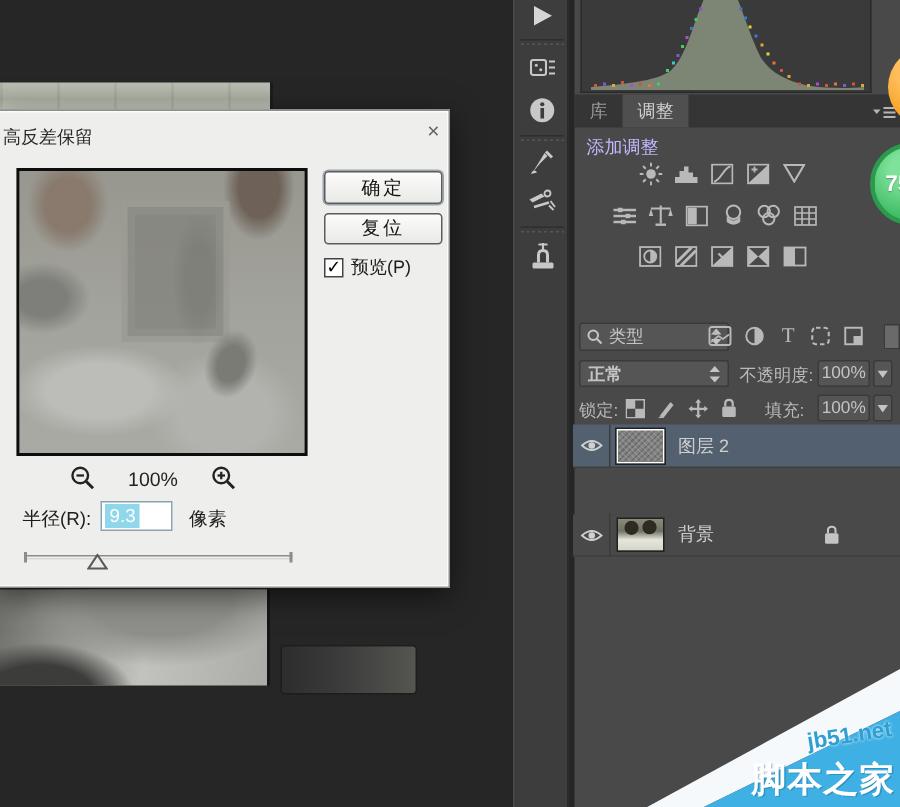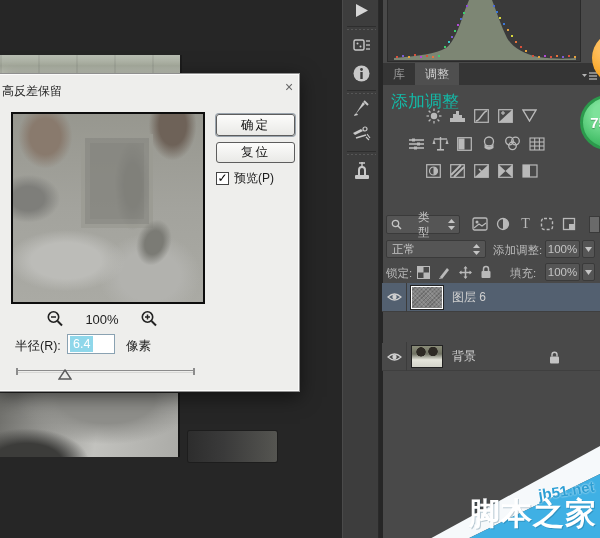--- a/index.html
+++ b/index.html
@@ -92,21 +92,21 @@
   #right-panel { left:382px; top:0; width:218px; height:538px; background:#494949;
     border-left:1px solid #262626; }
   #histogram-box { left:4px; top:0; width:194px; height:62px; background:#3a3a3a;
     border:1px solid #2b2b2b; border-top:none; }
   .tabbar { position:absolute; left:0; width:218px; height:22px; background:#353535;
     display:flex; align-items:stretch; }
   #libs-tabbar { top:63px; } #layers-tabbar { top:190px; height:21px; }
   .tab { padding:0 10px; display:flex; align-items:center; font-size:12px; color:#9a9a9a; }
   .tab.selected { background:#4f4f4f; color:#cfcfcf; }
   .panel-menu { position:absolute; right:3px; top:5px; width:16px; height:11px; }
-  #add-adjust-label { left:8px; top:90px; font-size:17px; color:#14b8a6; }
+  #add-adjust-label { left:8px; top:90px; font-size:12px; color:#c4b5fd; }
   .adj-row { position:absolute; left:402px; display:flex; gap:7px; }
   .adj-icon { width:17px; height:15px; display:flex; align-items:center; justify-content:center; }
 
   .lrow { position:absolute; left:0; width:218px; font-size:11.5px; color:#b9b9b9; }
   .box { background:#555; border:1px solid #3a3a3a; border-radius:2px;
     display:flex; align-items:center; color:#c4c4c4; }
   .val-box { justify-content:center; font-size:11.5px; }
   .dd-btn { background:#555; border:1px solid #3a3a3a; border-radius:2px;
     display:flex; align-items:center; justify-content:center; }
 
@@ -145,21 +145,21 @@
   #wm-white { position:absolute; inset:0;
     clip-path:polygon(2% 100%, 100% 8%, 100% 36%, 24% 100%);
     background:#f6f9fb; }
   #wm-blue { position:absolute; inset:0;
     clip-path:polygon(24% 100%, 100% 36%, 100% 100%);
     background:#3fb0e4; }
   #wm-domain { position:absolute; right:5px; top:44px; color:#2d9fd4;
     font-size:15px; font-weight:bold; transform:rotate(-9deg);
     text-shadow:0 0 2px #fff; }
   #wm-name { position:absolute; right:3px; bottom:3px; color:#fff;
-    font-size:31px; font-weight:bold; letter-spacing:1px;
+    font-size:23px; font-weight:bold; letter-spacing:1px;
     text-shadow:1px 1px 0 rgba(0,60,90,.25); }
 </style>
 </head>
 <body>
 
 <div id="screen">
 
   <div class="abs" id="photo-strip-top"></div>
   <div class="abs" id="photo-bottom"></div>
   <div class="abs" id="gradient-swatch"></div>
@@ -197,21 +197,21 @@
             <line x1="5" y1="7" x2="10" y2="7" stroke="#222" stroke-width="1.5"></line>
             <line x1="7.5" y1="4.5" x2="7.5" y2="9.5" stroke="#222" stroke-width="1.5"></line>
             <line x1="11.5" y1="11" x2="16" y2="15.5" stroke="#222" stroke-width="2"></line>
           </svg>
       </span>
     </div>
 
     <div class="abs" id="radius-row">
       <span id="radius-label">半径(R):</span>
       <div id="radius-input">
-        <span id="radius-value">6.4</span>
+        <span id="radius-value">9.3</span>
       </div>
       <span id="radius-unit">像素</span>
     </div>
 
     <div class="abs" id="slider">
       <div id="slider-track"></div>
       <div id="slider-thumb">
         <svg width="14" height="11" viewBox="0 0 14 11">
             <polygon points="7,1 13,10 1,10" fill="#ecece9" stroke="#5a5a5a" stroke-width="1.4"></polygon>
           </svg>
@@ -457,21 +457,21 @@
     <span class="adj-icon">
         <svg width="16" height="14" viewBox="0 0 16 14">
           <rect x="1" y="1" width="14" height="12" fill="none" stroke="#b9b9b9" stroke-width="1.2"></rect>
           <rect x="1" y="1" width="7" height="12" fill="#b9b9b9"></rect>
         </svg>
       </span>
   </div>
 
 
   <div class="abs lrow" style="left:382px; top:212px; height:26px;">
-    <div class="box" style="position:absolute; left:4px; top:3px; width:74px; height:19px; padding:0 4px; gap:16px;">
+    <div class="box" style="position:absolute; left:4px; top:3px; width:100px; height:19px; padding:0 4px; gap:4px;">
       <svg width="11" height="11" viewBox="0 0 11 11">
           <circle cx="4.5" cy="4.5" r="3.2" fill="none" stroke="#c4c4c4" stroke-width="1.3"></circle>
           <line x1="7" y1="7" x2="10" y2="10" stroke="#c4c4c4" stroke-width="1.4"></line>
         </svg>
       <span style="flex:1;">类型</span>
       <svg width="7" height="11" viewBox="0 0 7 11">
           <polygon points="3.5,0 7,4 0,4" fill="#c4c4c4"></polygon>
           <polygon points="3.5,11 7,7 0,7" fill="#c4c4c4"></polygon>
         </svg>
     </div>
@@ -491,28 +491,28 @@
           <rect x="1.5" y="1.5" width="11" height="11" rx="2.5" fill="none" stroke="#b9b9b9" stroke-width="1.4" stroke-dasharray="3 2"></rect>
         </svg></span>
     <span class="abs" style="left:180px; top:5px;"><svg width="14" height="14" viewBox="0 0 14 14">
           <rect x="1.5" y="1.5" width="11" height="11" fill="none" stroke="#b9b9b9" stroke-width="1.3"></rect>
           <rect x="7" y="7" width="5.5" height="5.5" fill="#b9b9b9"></rect>
         </svg></span>
     <span class="abs" style="left:207px; top:4px; width:11px; height:17px; background:#6a6a6a; border:1px solid #3a3a3a;"></span>
   </div>
 
   <div class="abs lrow" style="left:382px; top:238px; height:25px;">
-    <div class="box" style="position:absolute; left:4px; top:2px; width:100px; height:18px; padding:0 5px;">
+    <div class="box" style="position:absolute; left:4px; top:2px; width:100px; height:18px; padding:0 5px;font-weight:bold;">
       <span style="flex:1;">正常</span>
       <svg width="7" height="11" viewBox="0 0 7 11">
           <polygon points="3.5,0 7,4 0,4" fill="#c4c4c4"></polygon>
           <polygon points="3.5,11 7,7 0,7" fill="#c4c4c4"></polygon>
         </svg>
     </div>
-    <span class="abs" style="left:111px; top:5px;">添加调整:</span>
+    <span class="abs" style="left:111px; top:5px;">不透明度:</span>
     <div class="box val-box" style="position:absolute; left:163px; top:2px; width:35px; height:18px;">100%</div>
     <div class="dd-btn" style="position:absolute; left:200px; top:2px; width:13px; height:18px;">
         <svg width="7" height="5" viewBox="0 0 7 5">
           <polygon points="0,0 7,0 3.5,5" fill="#c4c4c4"></polygon>
         </svg>
       </div>
   </div>
 
   <div class="abs lrow" style="left:382px; top:263px; height:20px;">
     <span class="abs" style="left:4px; top:3px;">锁定:</span>
@@ -549,21 +549,21 @@
   </div>
 
   <div class="abs layer-row selected" style="left:382px; top:283px;">
     <div class="eye-cell">
       <svg width="15" height="10" viewBox="0 0 15 10">
           <path d="M1 5 Q7.5 -1 14 5 Q7.5 11 1 5 Z" fill="none" stroke="#d0d0d0" stroke-width="1.2"></path>
           <circle cx="7.5" cy="5" r="2.2" fill="#d0d0d0"></circle>
         </svg>
     </div>
     <div class="thumb noise"></div>
-    <span class="layer-name">图层 6</span>
+    <span class="layer-name">图层 2</span>
   </div>
   <div class="abs layer-row" style="left:382px; top:343px; height:28px;">
     <div class="eye-cell">
       <svg width="15" height="10" viewBox="0 0 15 10">
           <path d="M1 5 Q7.5 -1 14 5 Q7.5 11 1 5 Z" fill="none" stroke="#d0d0d0" stroke-width="1.2"></path>
           <circle cx="7.5" cy="5" r="2.2" fill="#d0d0d0"></circle>
         </svg>
     </div>
     <div class="thumb photo"></div>
     <span class="layer-name italic">背景</span>

